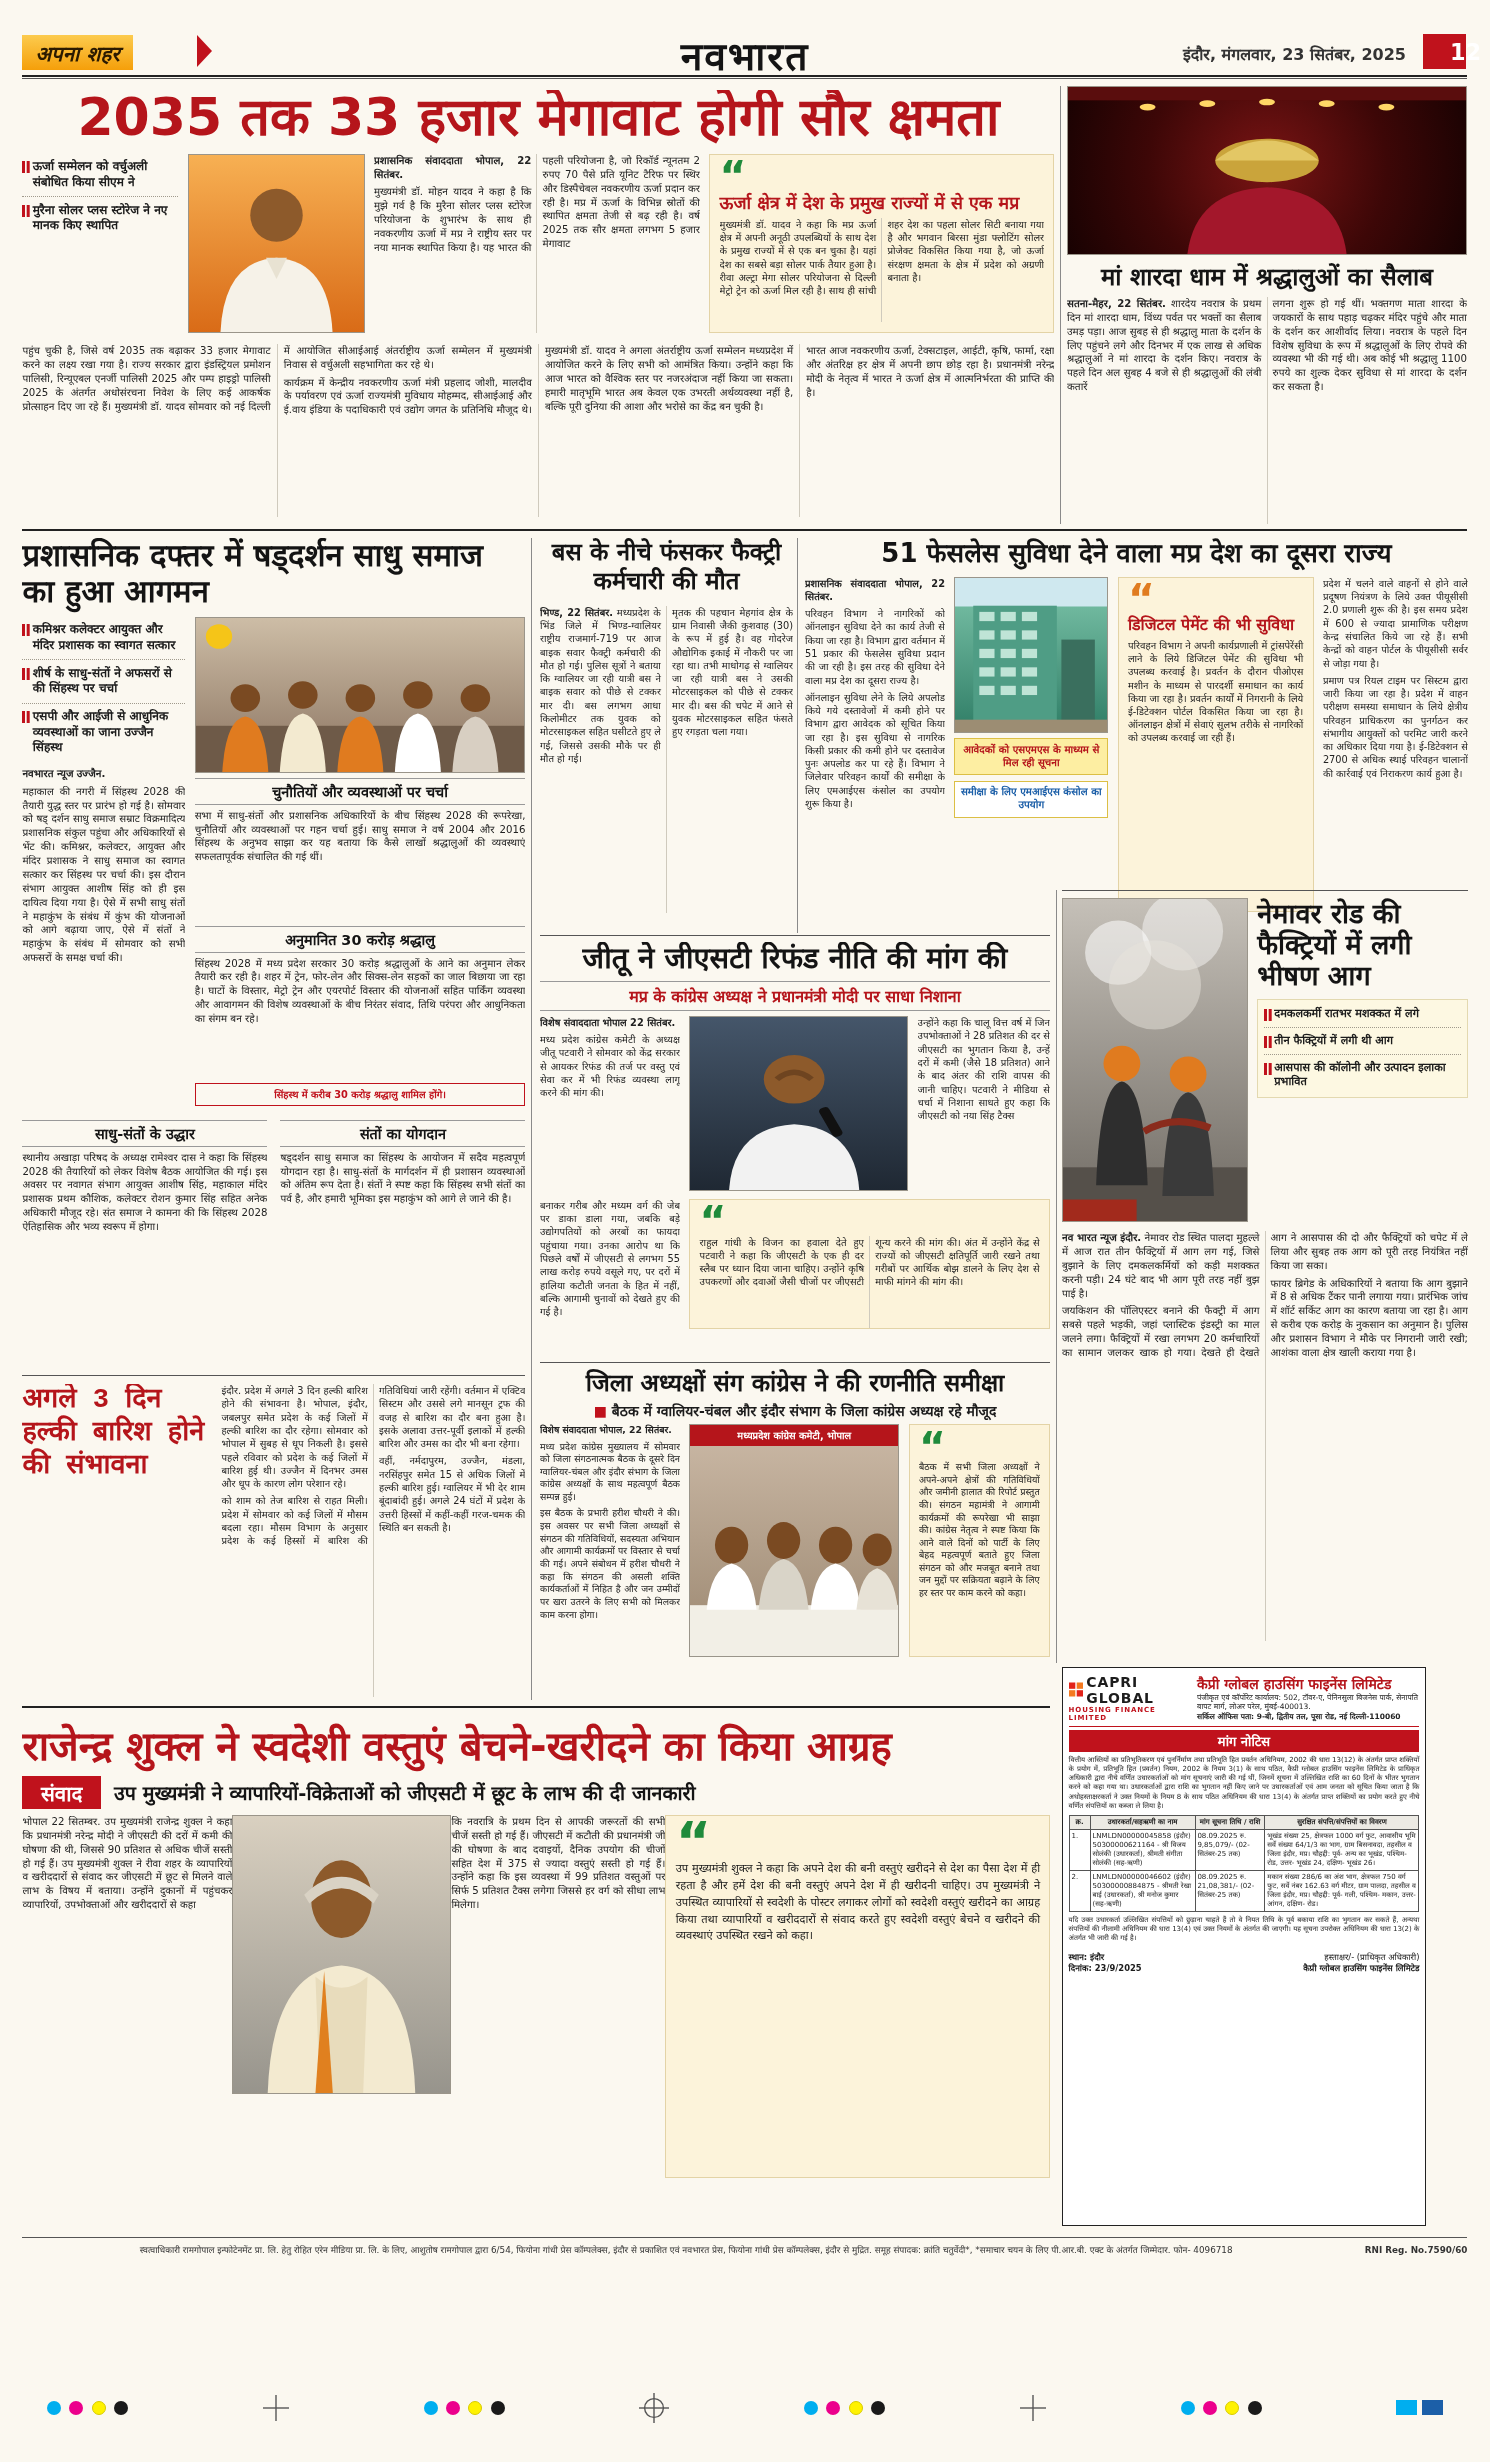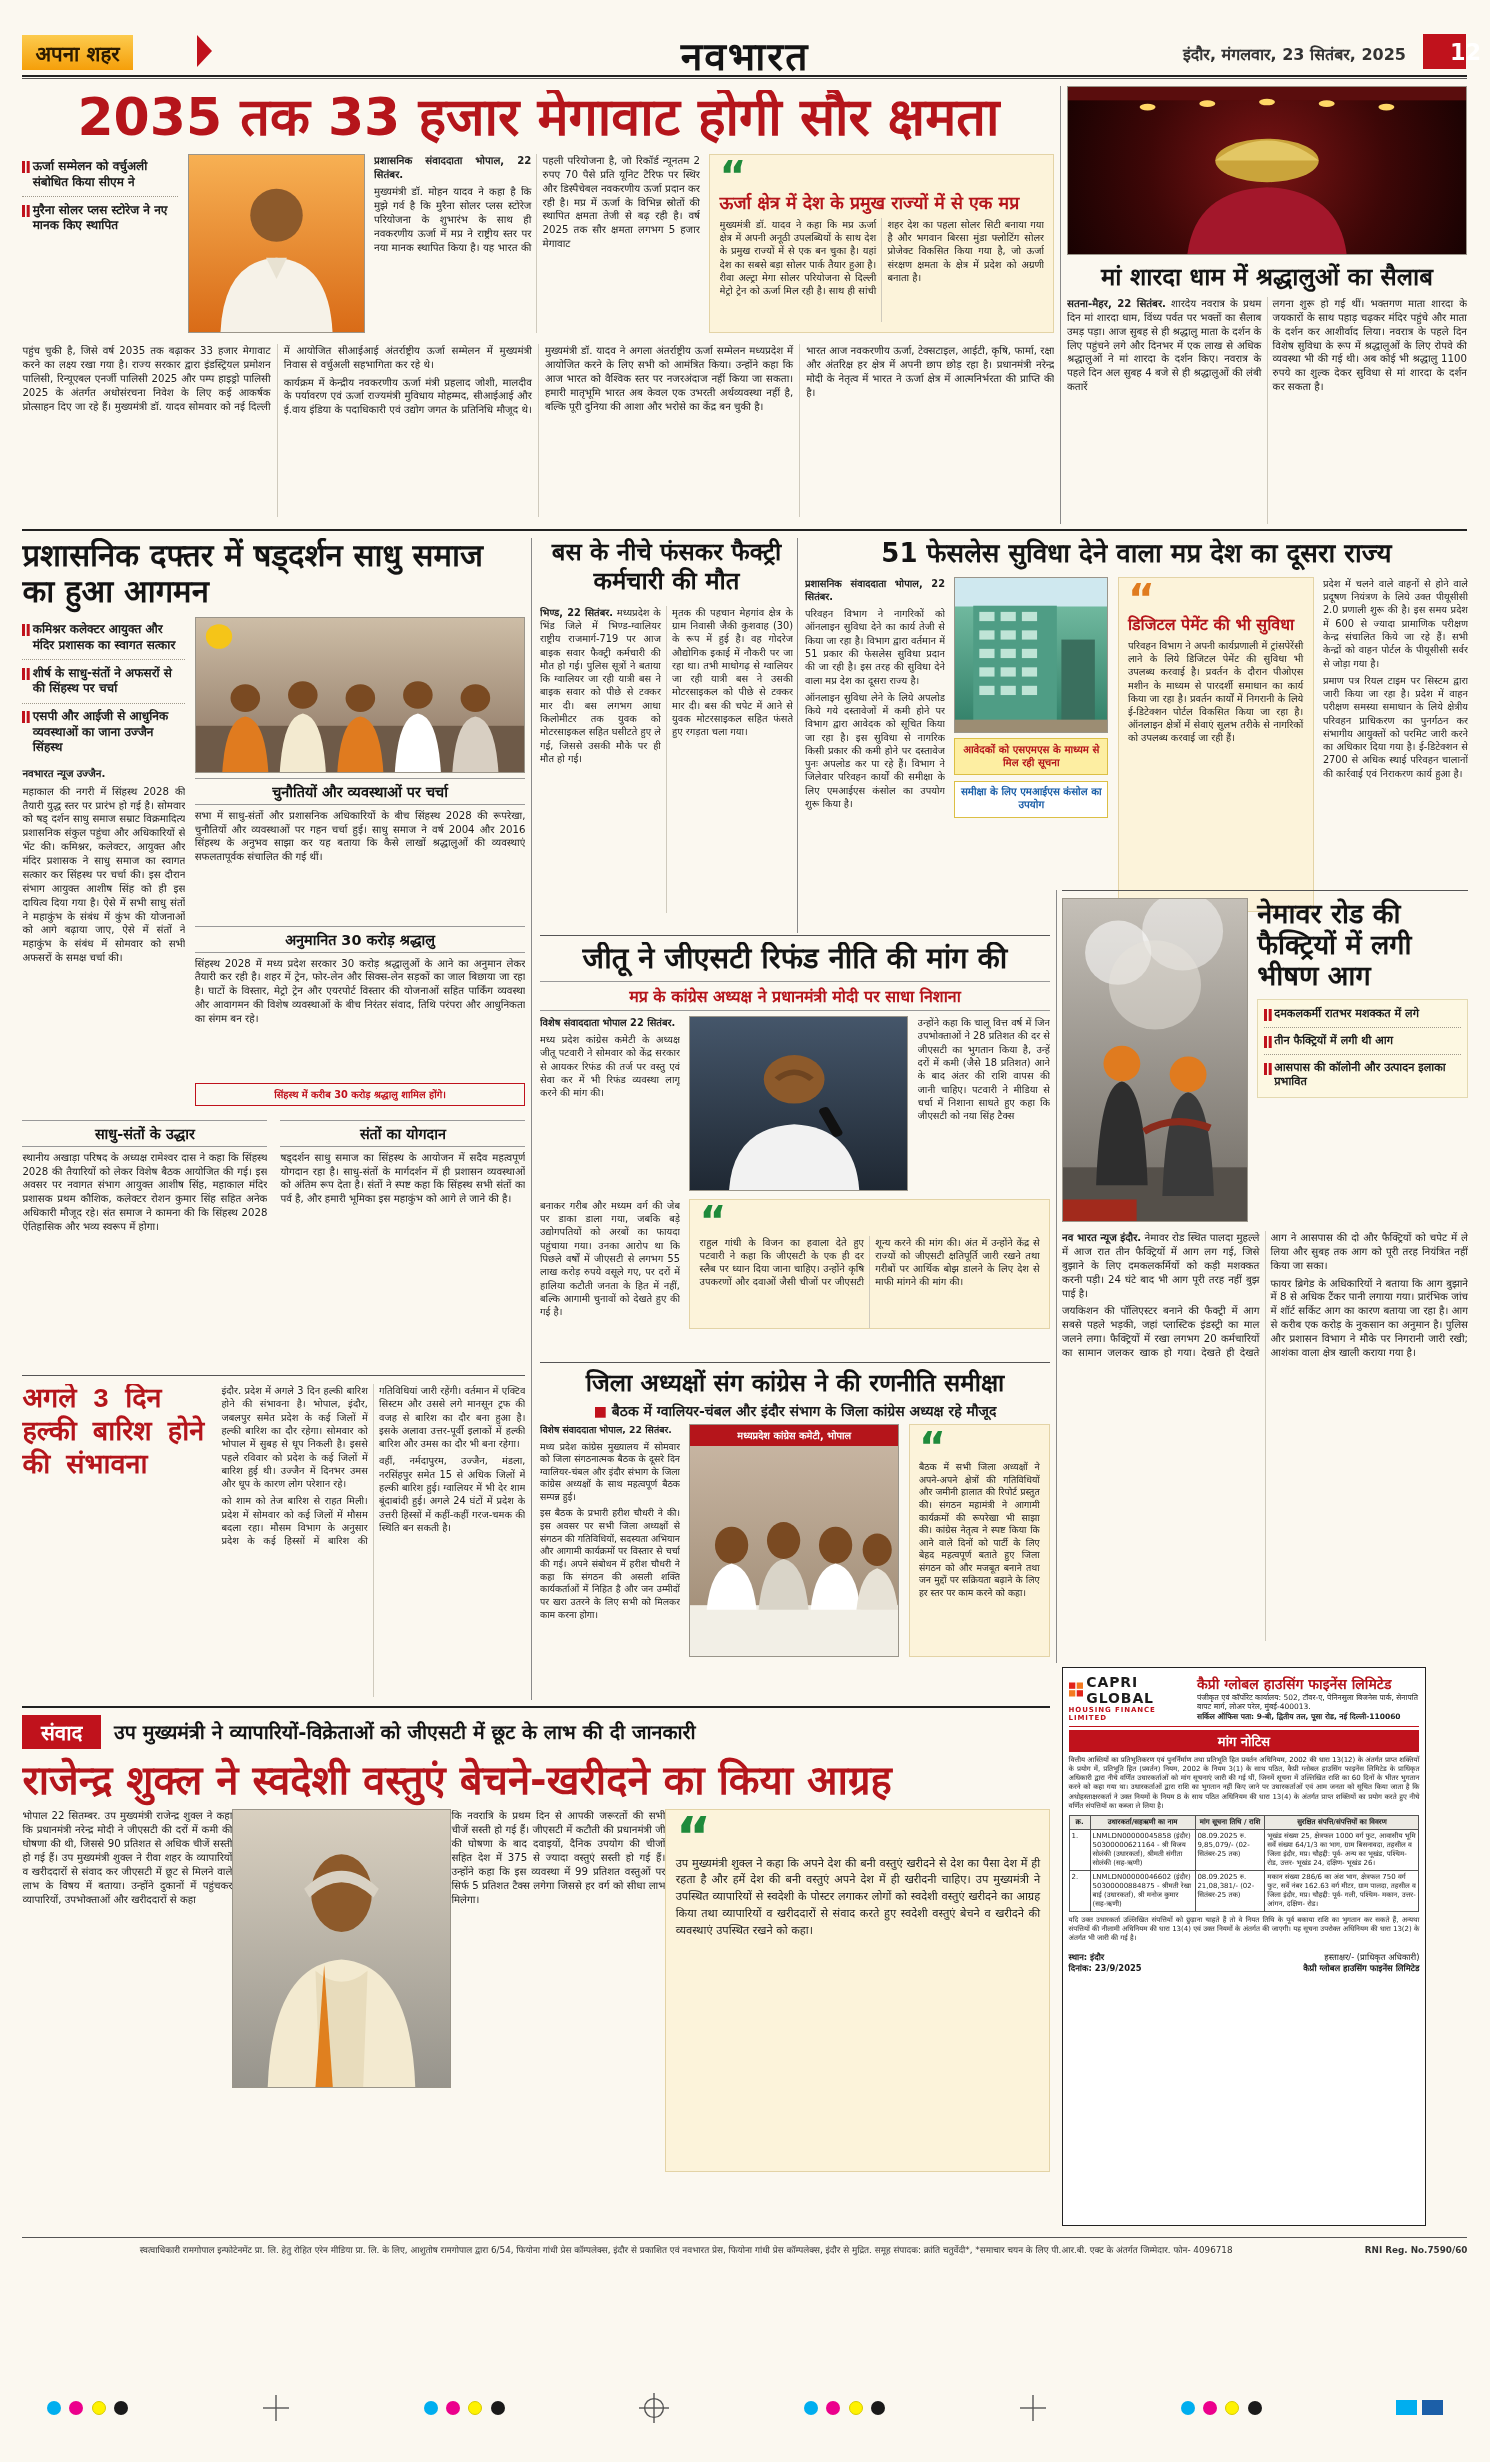--- a/index.html
+++ b/index.html
@@ -71,21 +71,21 @@
   .dotrow { display:flex; gap:8.4px; }
   .dot { width:14px; height:14px; border-radius:50%; }
   .c-cyan{background:#00aeef}.c-mag{background:#ec008c}.c-yel{background:#fff200;border:0.9px solid #d8cb00}.c-blk{background:#1a1a1a}
   .samvad-label { background:#c0121c; color:#fff; font-size:20.5px; font-weight:bold; padding:2.8px 18.6px; }
 </style>
 </head>
 <body>
 
 <div class="page">
 
-  <div class="abs" style="left:22.4px; top:35px;">
+  <div class="abs" style="left:22.4px; top:35px;font-style:italic;">
     <div class="hdr-section">अपना शहर</div>
   </div>
   <div class="hdr-arrow abs"></div>
   <div class="abs masthead" style="left:0; top:28px; width:1490px; text-align:center;">नवभारत</div>
   <div class="abs hdr-date" style="left:1006px; top:43px; width:400px; text-align:right;">इंदौर, मंगलवार, 23 सितंबर, 2025</div>
   <div class="abs hdr-pageno" style="left:1423px; top:34px;">12</div>
   <div class="hrule bold" style="left:22.4px; top:75px; width:1445px;"></div>
   <div class="hrule" style="left:22.4px; top:78px; width:1445px;"></div>
 
   <div class="abs" style="left:22.4px; top:90px; width:1032px; height:438px; overflow:hidden;">
@@ -377,25 +377,25 @@
       </div>
       <div class="quote" style="flex:1; height:233px;">
         <span class="qmark">“</span>
         <div class="qtext" style="font-size:9.3px;">बैठक में सभी जिला अध्यक्षों ने अपने-अपने क्षेत्रों की गतिविधियों और जमीनी हालात की रिपोर्ट प्रस्तुत की। संगठन महामंत्री ने आगामी कार्यक्रमों की रूपरेखा भी साझा की। कांग्रेस नेतृत्व ने स्पष्ट किया कि आने वाले दिनों को पार्टी के लिए बेहद महत्वपूर्ण बताते हुए जिला संगठन को और मजबूत बनाने तथा जन मुद्दों पर सक्रियता बढ़ाने के लिए हर स्तर पर काम करने को कहा।</div>
       </div>
     </div>
   </div>
 
   <div class="hrule bold" style="left:22.4px; top:1706px; width:1028px;"></div>
   <div class="abs" style="left:22.4px; top:1715px; width:1028px; height:508px; overflow:hidden;">
+    <div style="font-size:40px; font-weight:bold; color:#b5151b; line-height:1.1; margin:9.3px 0 7.5px;">राजेन्द्र शुक्ल ने स्वदेशी वस्तुएं बेचने-खरीदने का किया आग्रह</div>
     <div style="display:flex; align-items:center; gap:13px;">
       <span class="samvad-label">संवाद</span>
       <span style="font-size:19.6px; font-weight:bold; color:#141414;">उप मुख्यमंत्री ने व्यापारियों-विक्रेताओं को जीएसटी में छूट के लाभ की दी जानकारी</span>
     </div>
-    <div style="font-size:40px; font-weight:bold; color:#b5151b; line-height:1.1; margin:9.3px 0 7.5px;">राजेन्द्र शुक्ल ने स्वदेशी वस्तुएं बेचने-खरीदने का किया आग्रह</div>
     <div style="display:flex; margin-top:5.6px;justify-content:center;">
       <div class="body-txt" style="flex:0 0 210px; width:210px; height:363px;">भोपाल 22 सितम्बर. उप मुख्यमंत्री राजेन्द्र शुक्ल ने कहा कि प्रधानमंत्री नरेन्द्र मोदी ने जीएसटी की दरों में कमी की घोषणा की थी, जिससे 90 प्रतिशत से अधिक चीजें सस्ती हो गई हैं। उप मुख्यमंत्री शुक्ल ने रीवा शहर के व्यापारियों व खरीददारों से संवाद कर जीएसटी में छूट से मिलने वाले लाभ के विषय में बताया। उन्होंने दुकानों में पहुंचकर व्यापारियों, उपभोक्ताओं और खरीददारों से कहा</div>
       <div class="photo" style="flex:0 0 219px; width:219px; height:279px; background:linear-gradient(180deg,#d9d0c0,#97948c);">
         <svg viewBox="0 0 100 100" preserveAspectRatio="none">
           <circle cx="50" cy="30" r="14" fill="#8d5a2b"></circle>
           <path d="M16 100 Q18 56 50 54 Q82 56 84 100 Z" fill="#f3ead0"></path>
           <path d="M38 58 Q50 66 62 58 L60 100 L40 100 Z" fill="#e8dcbc"></path>
           <path d="M42 56 L46 100 L38 100 Z" fill="#e0801f"></path>
           <path d="M34 30 Q50 18 66 30" stroke="#d9d2c4" stroke-width="4" fill="none"></path>
         </svg>

